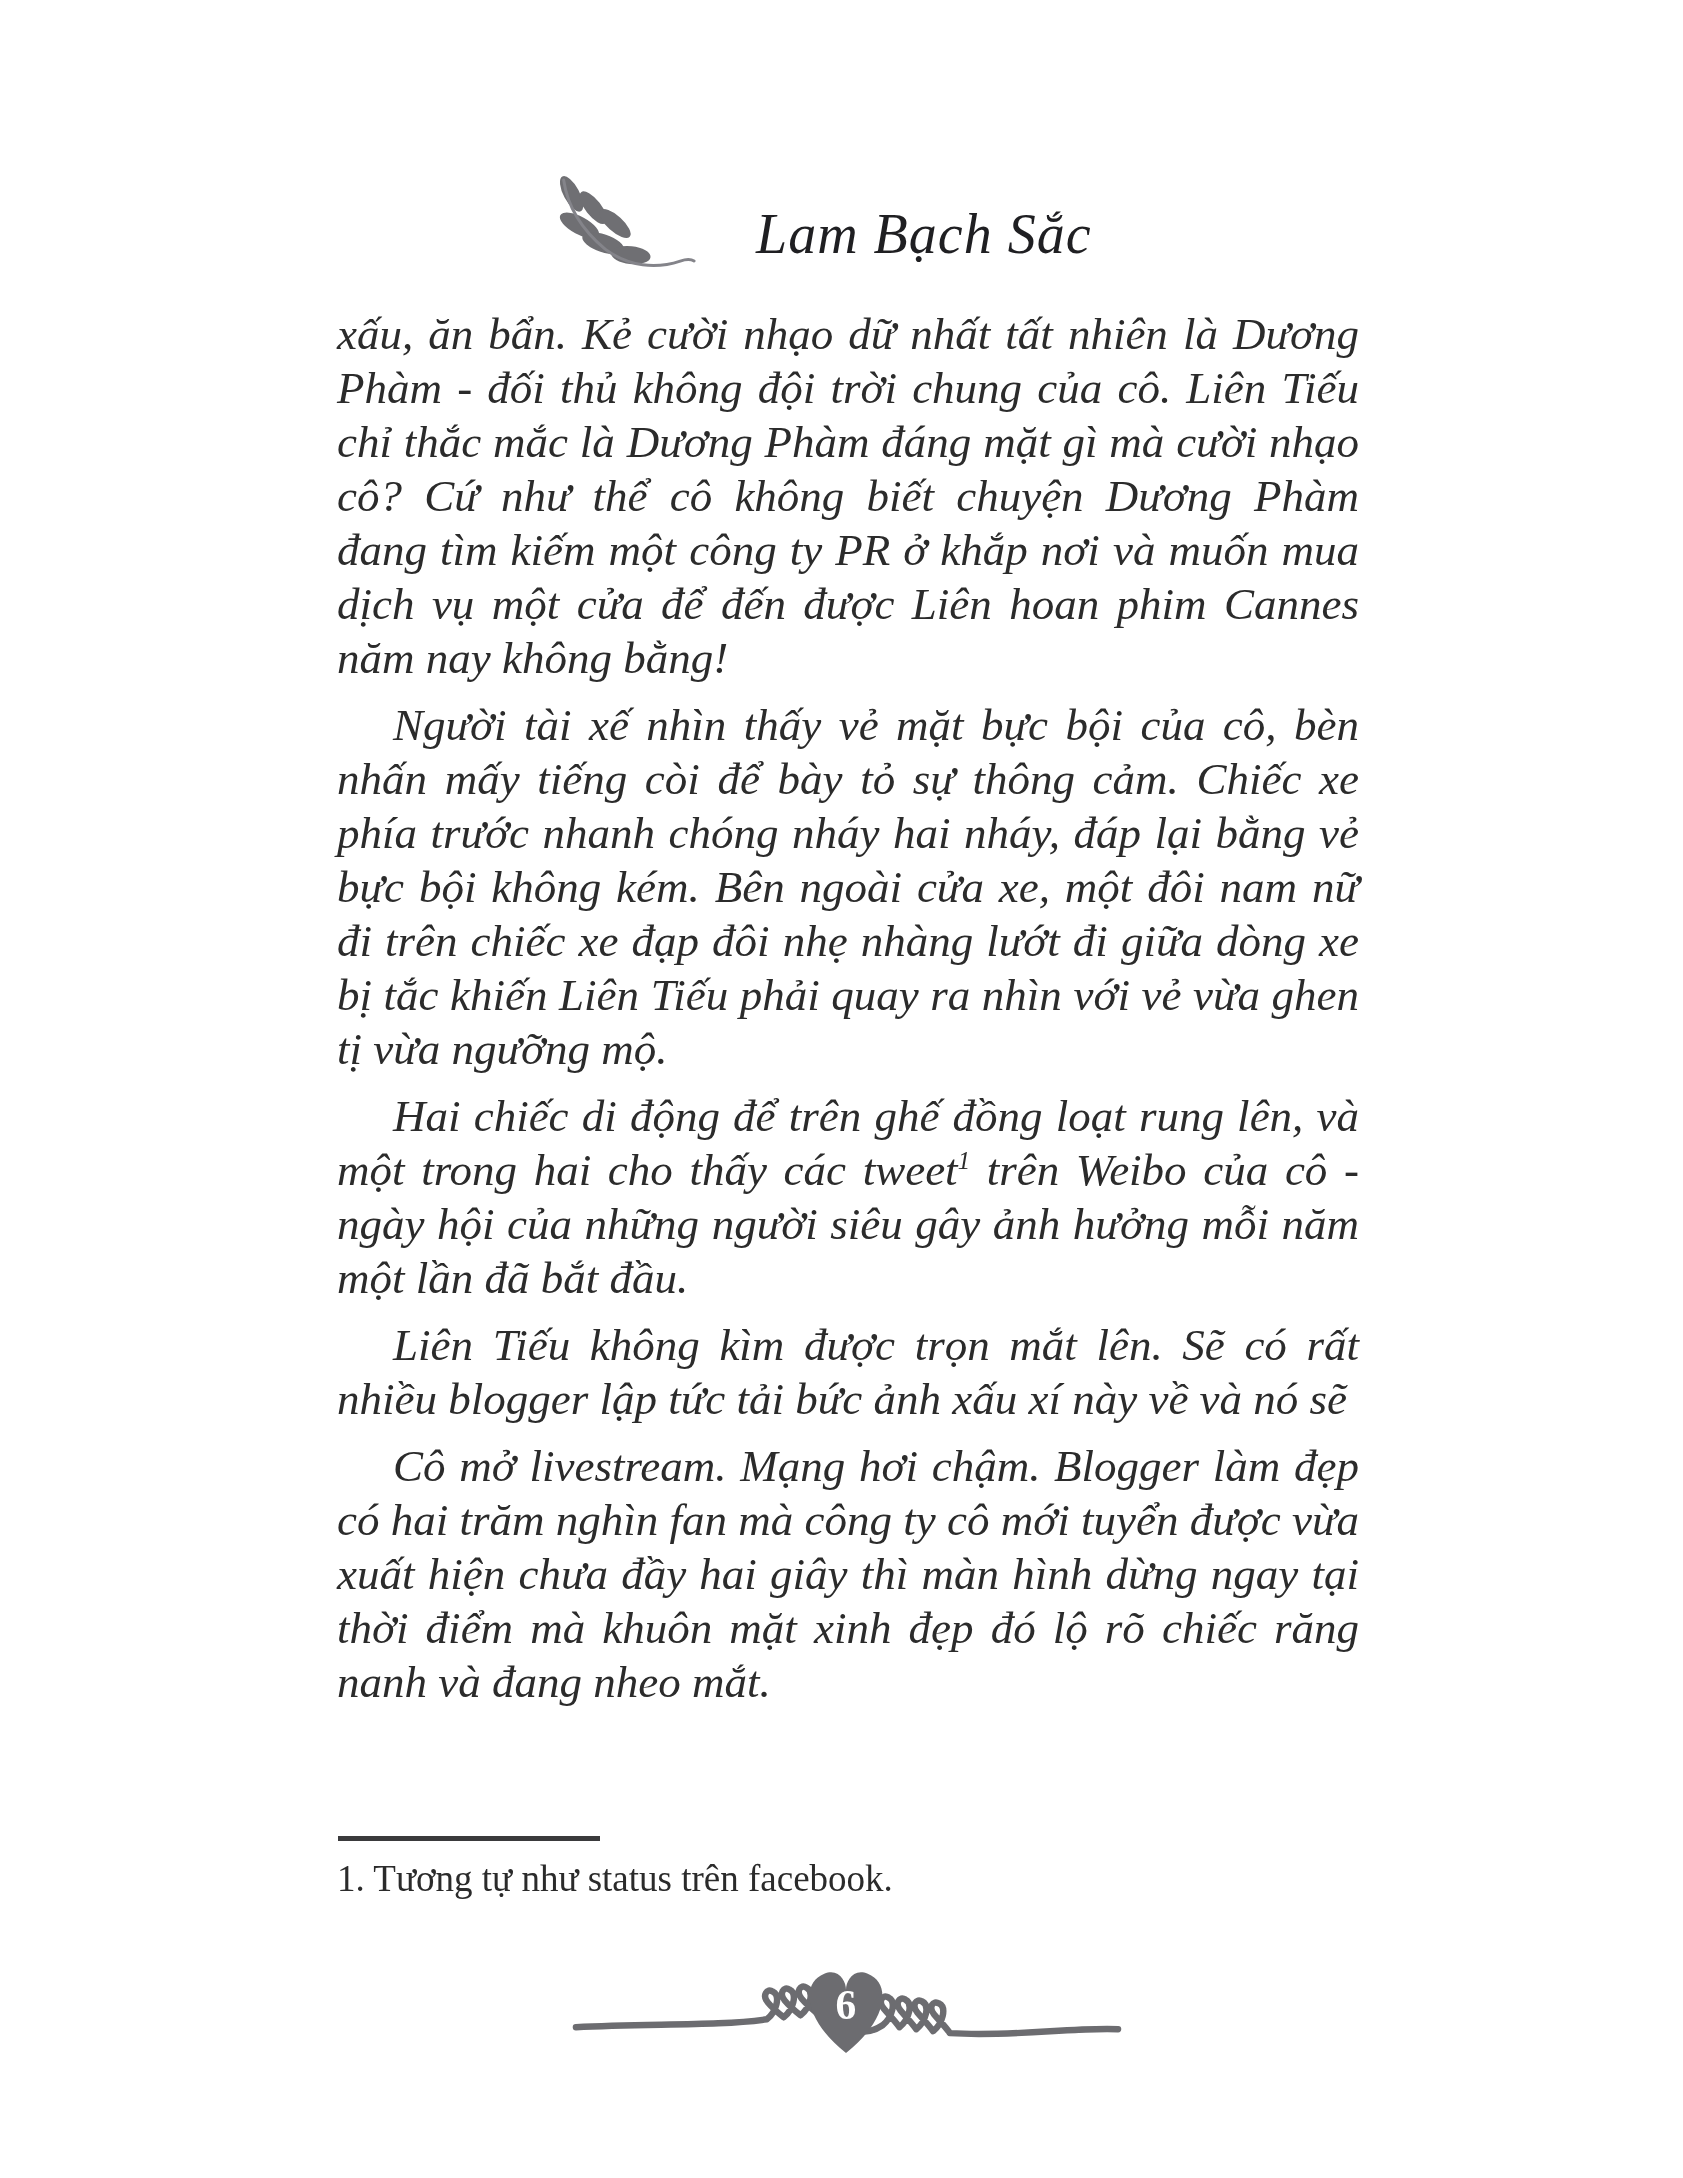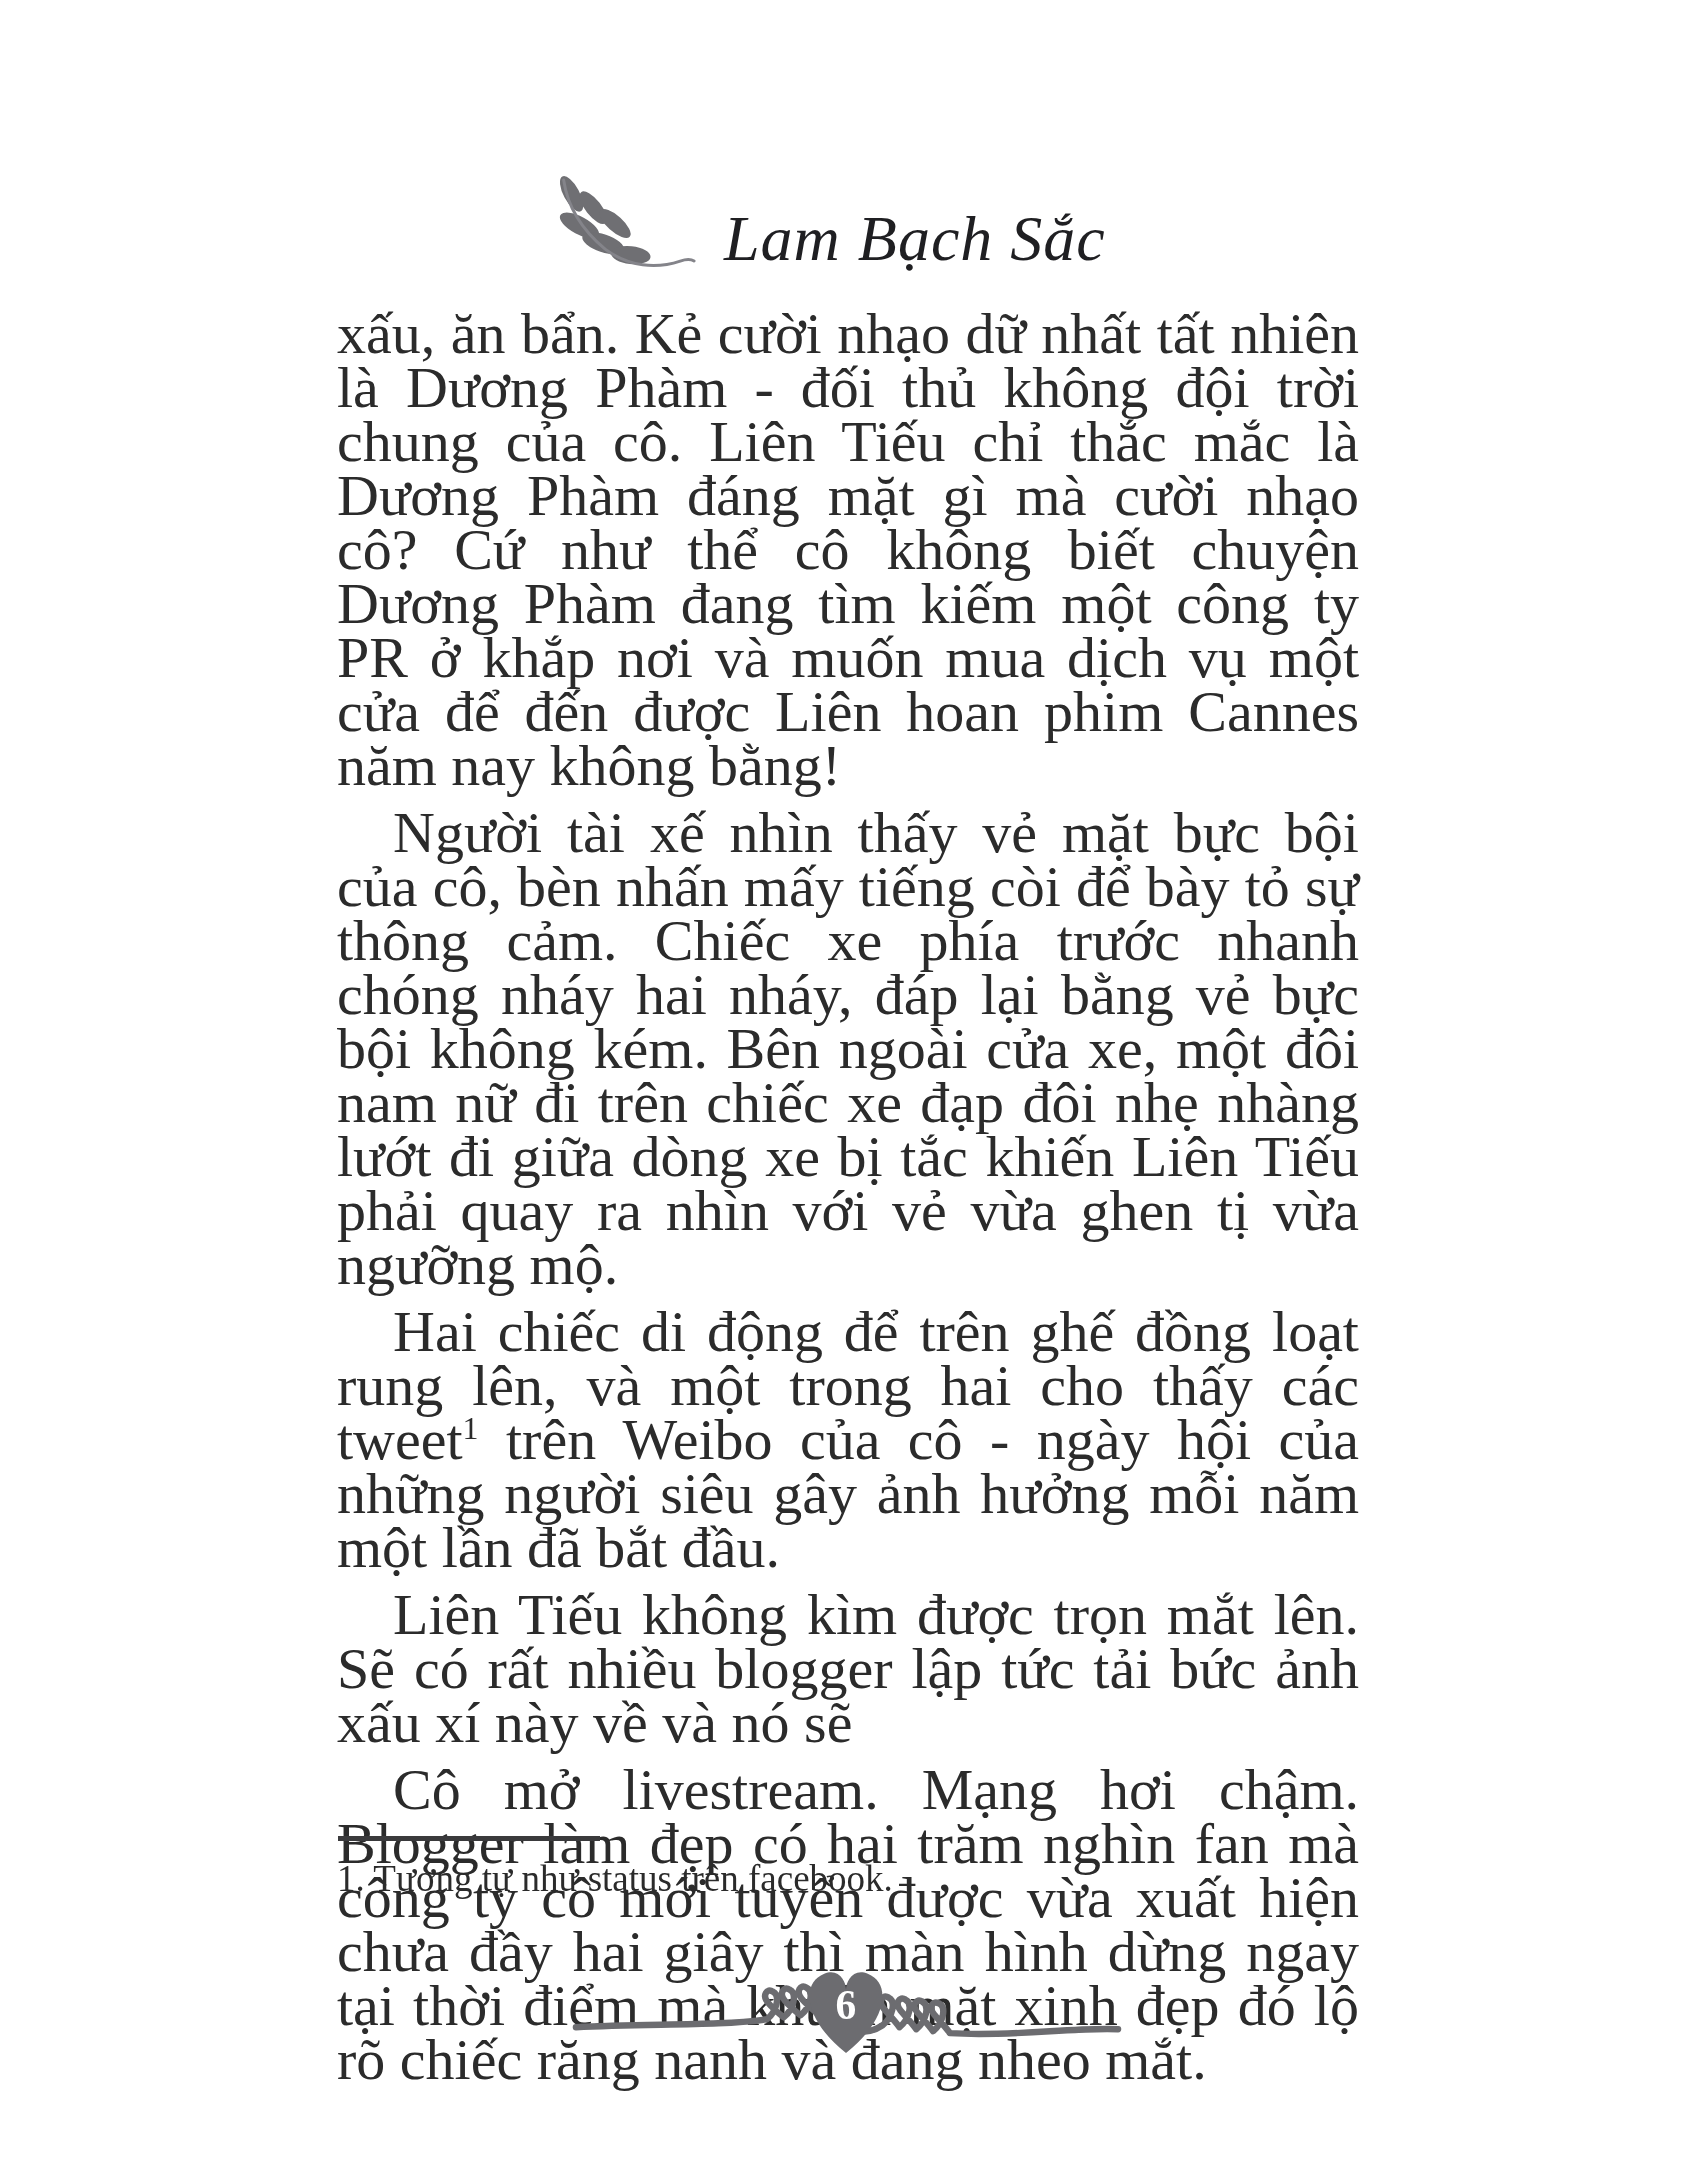--- a/index.html
+++ b/index.html
@@ -7,30 +7,30 @@
     position:relative;
     width:1683px;height:2178px;
     background:#ffffff;
     font-family:"Liberation Serif", serif;
     color:#2b2b2b;
     overflow:hidden;
   }
   
   .leaf-svg{position:absolute;left:536px;top:172px;}
   .running-title{
-    position:absolute;left:724px;top:202px;
-    font-size:64px;font-style:italic;
+    position:absolute;left:756px;top:202px;
+    font-size:56px;font-style:italic;
     color:#1f1f22;letter-spacing:1px;
     font-family:"Liberation Serif", serif;
   }
   
   .body-text{
     position:absolute;left:337px;top:307px;width:1022px;
-    font-size:58px;line-height:54px;
-    text-align:justify;text-justify:inter-word;
+    font-size:45px;line-height:54px;
+    text-align:justify;text-justify:inter-word;font-style:italic;
   }
   .para{margin:0 0 13px 0;text-indent:56px;}
   .para.first{text-indent:0;}
   sup.fn-ref{font-size:0.55em;line-height:0;vertical-align:super;}
   
   .footnote{position:absolute;left:337px;top:1836px;width:1022px;}
   .fn-rule{width:262px;height:5px;background:#3a3a3c;margin:0 0 16px 1px;}
   .fn-text{font-size:37px;line-height:44px;color:#2b2b2b;}
   
   .footer-svg{position:absolute;left:570px;top:1940px;}

